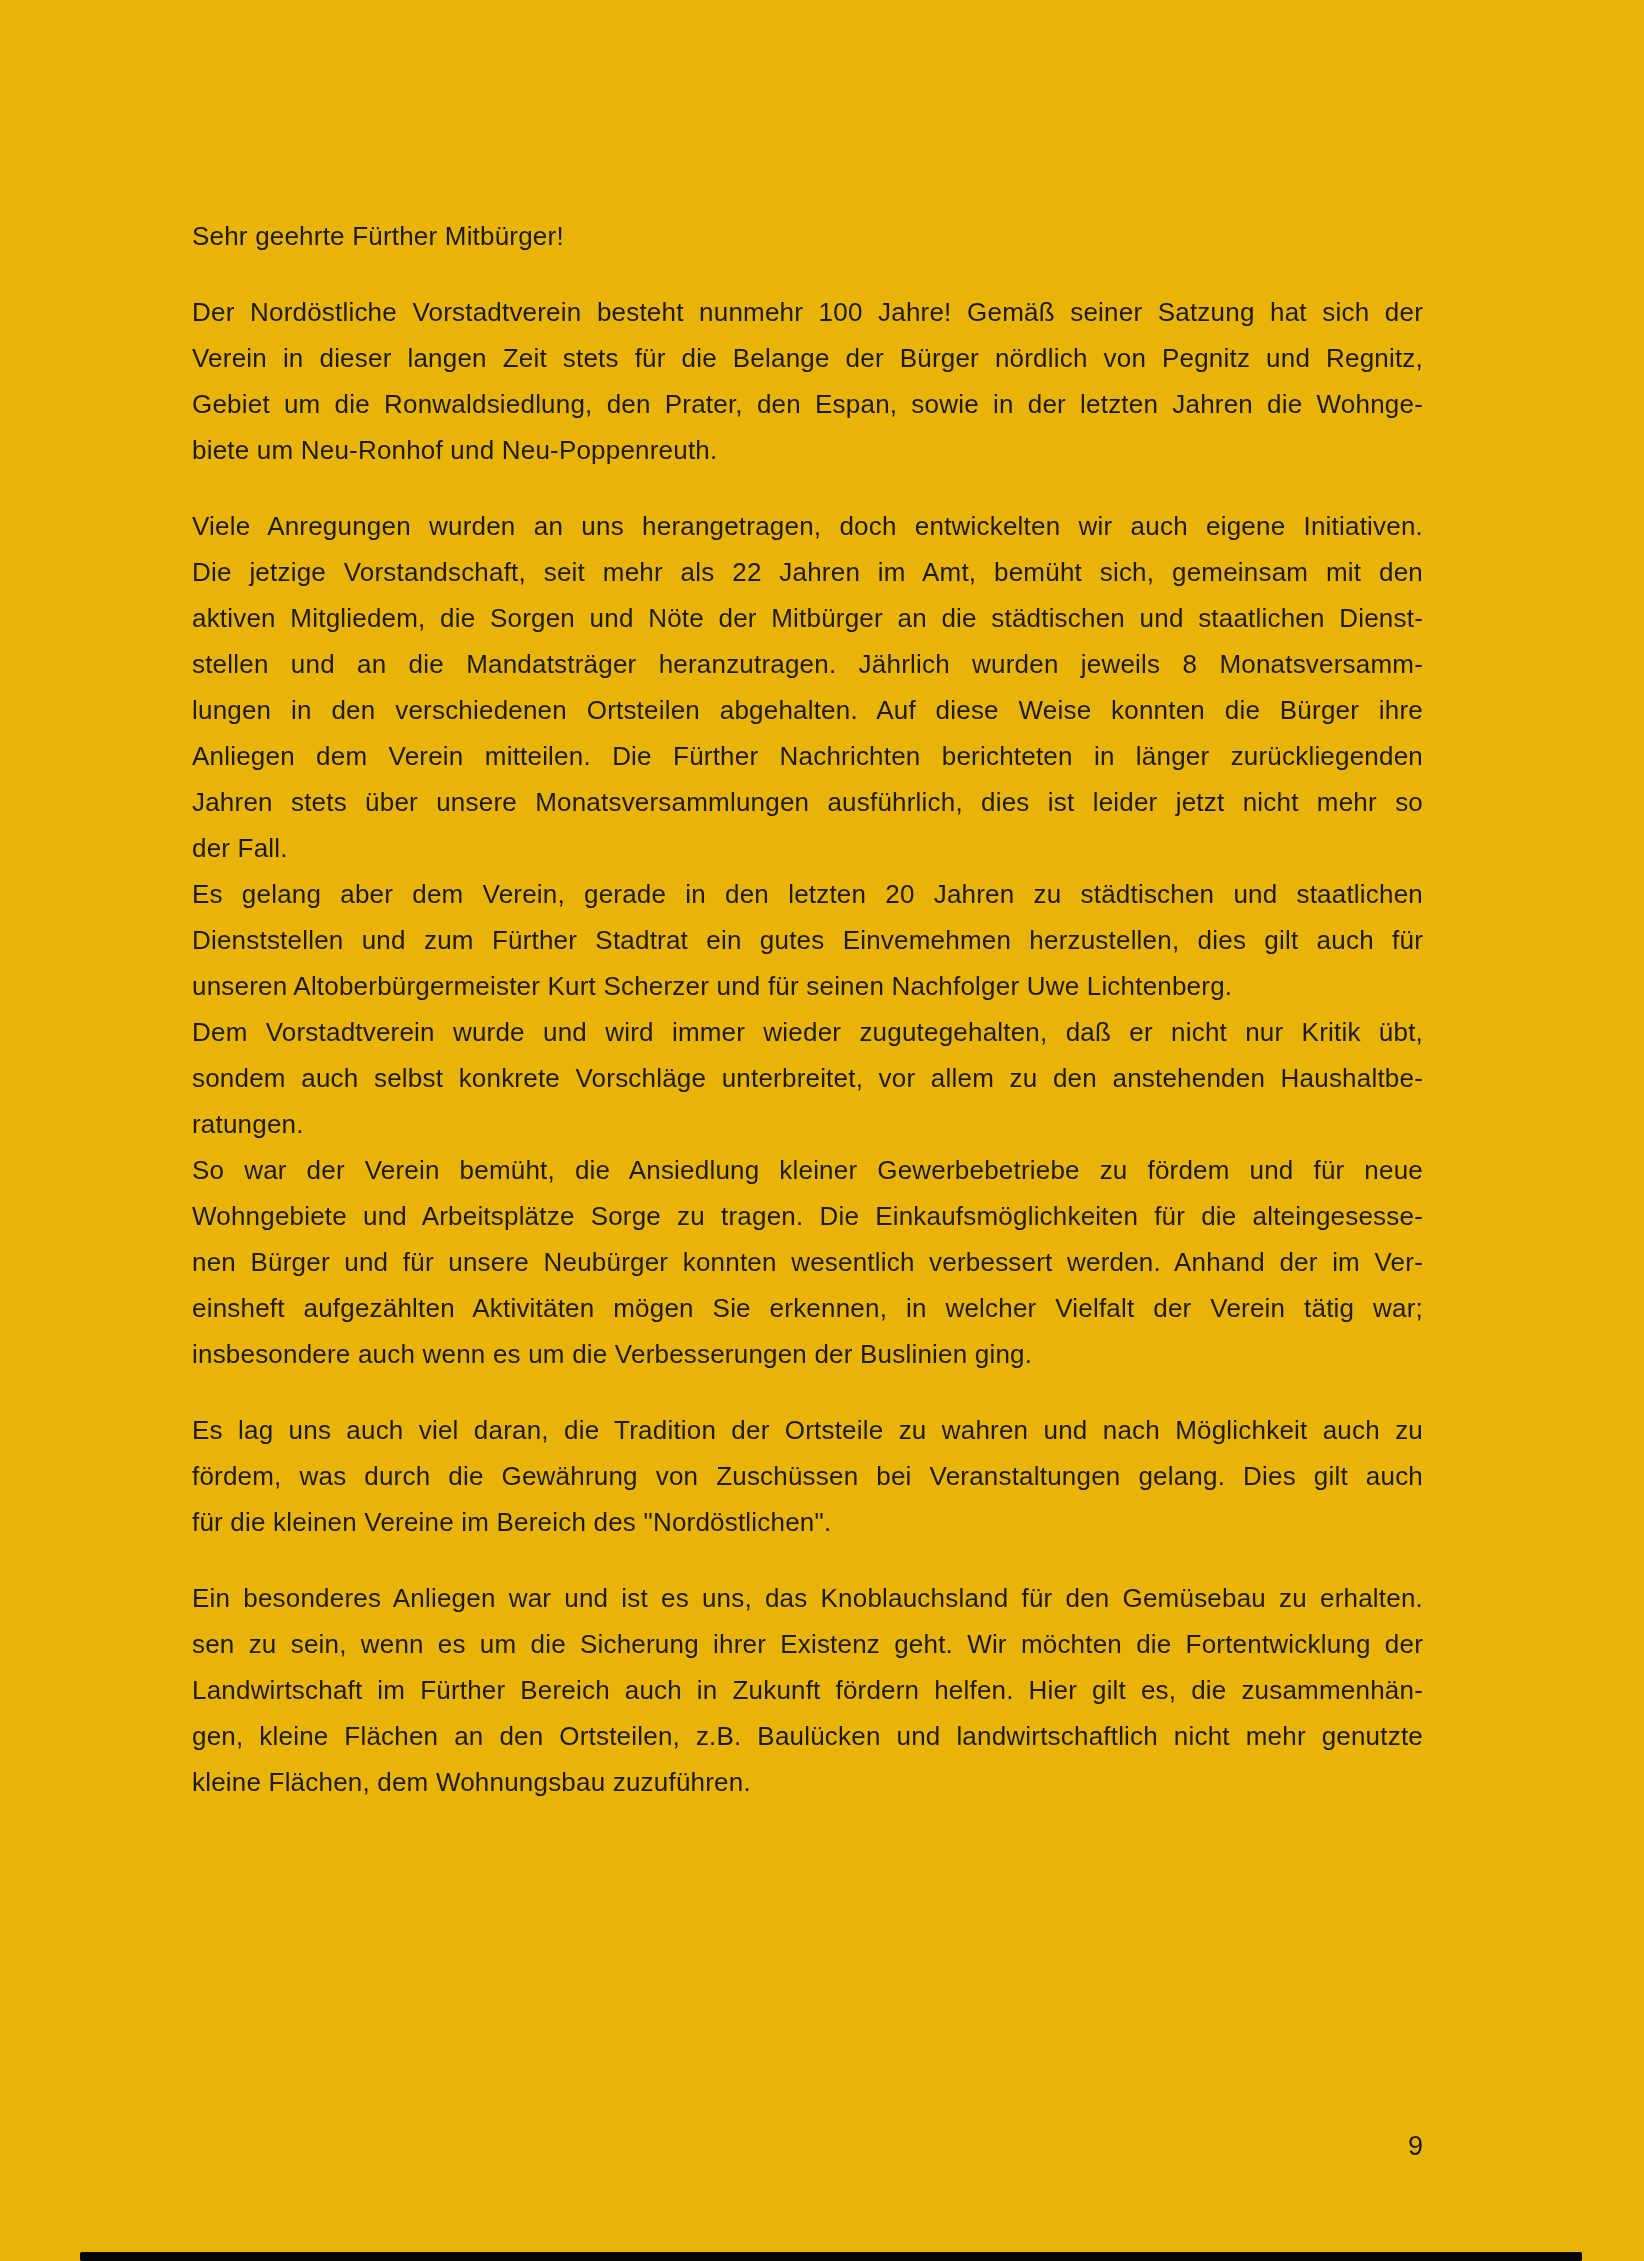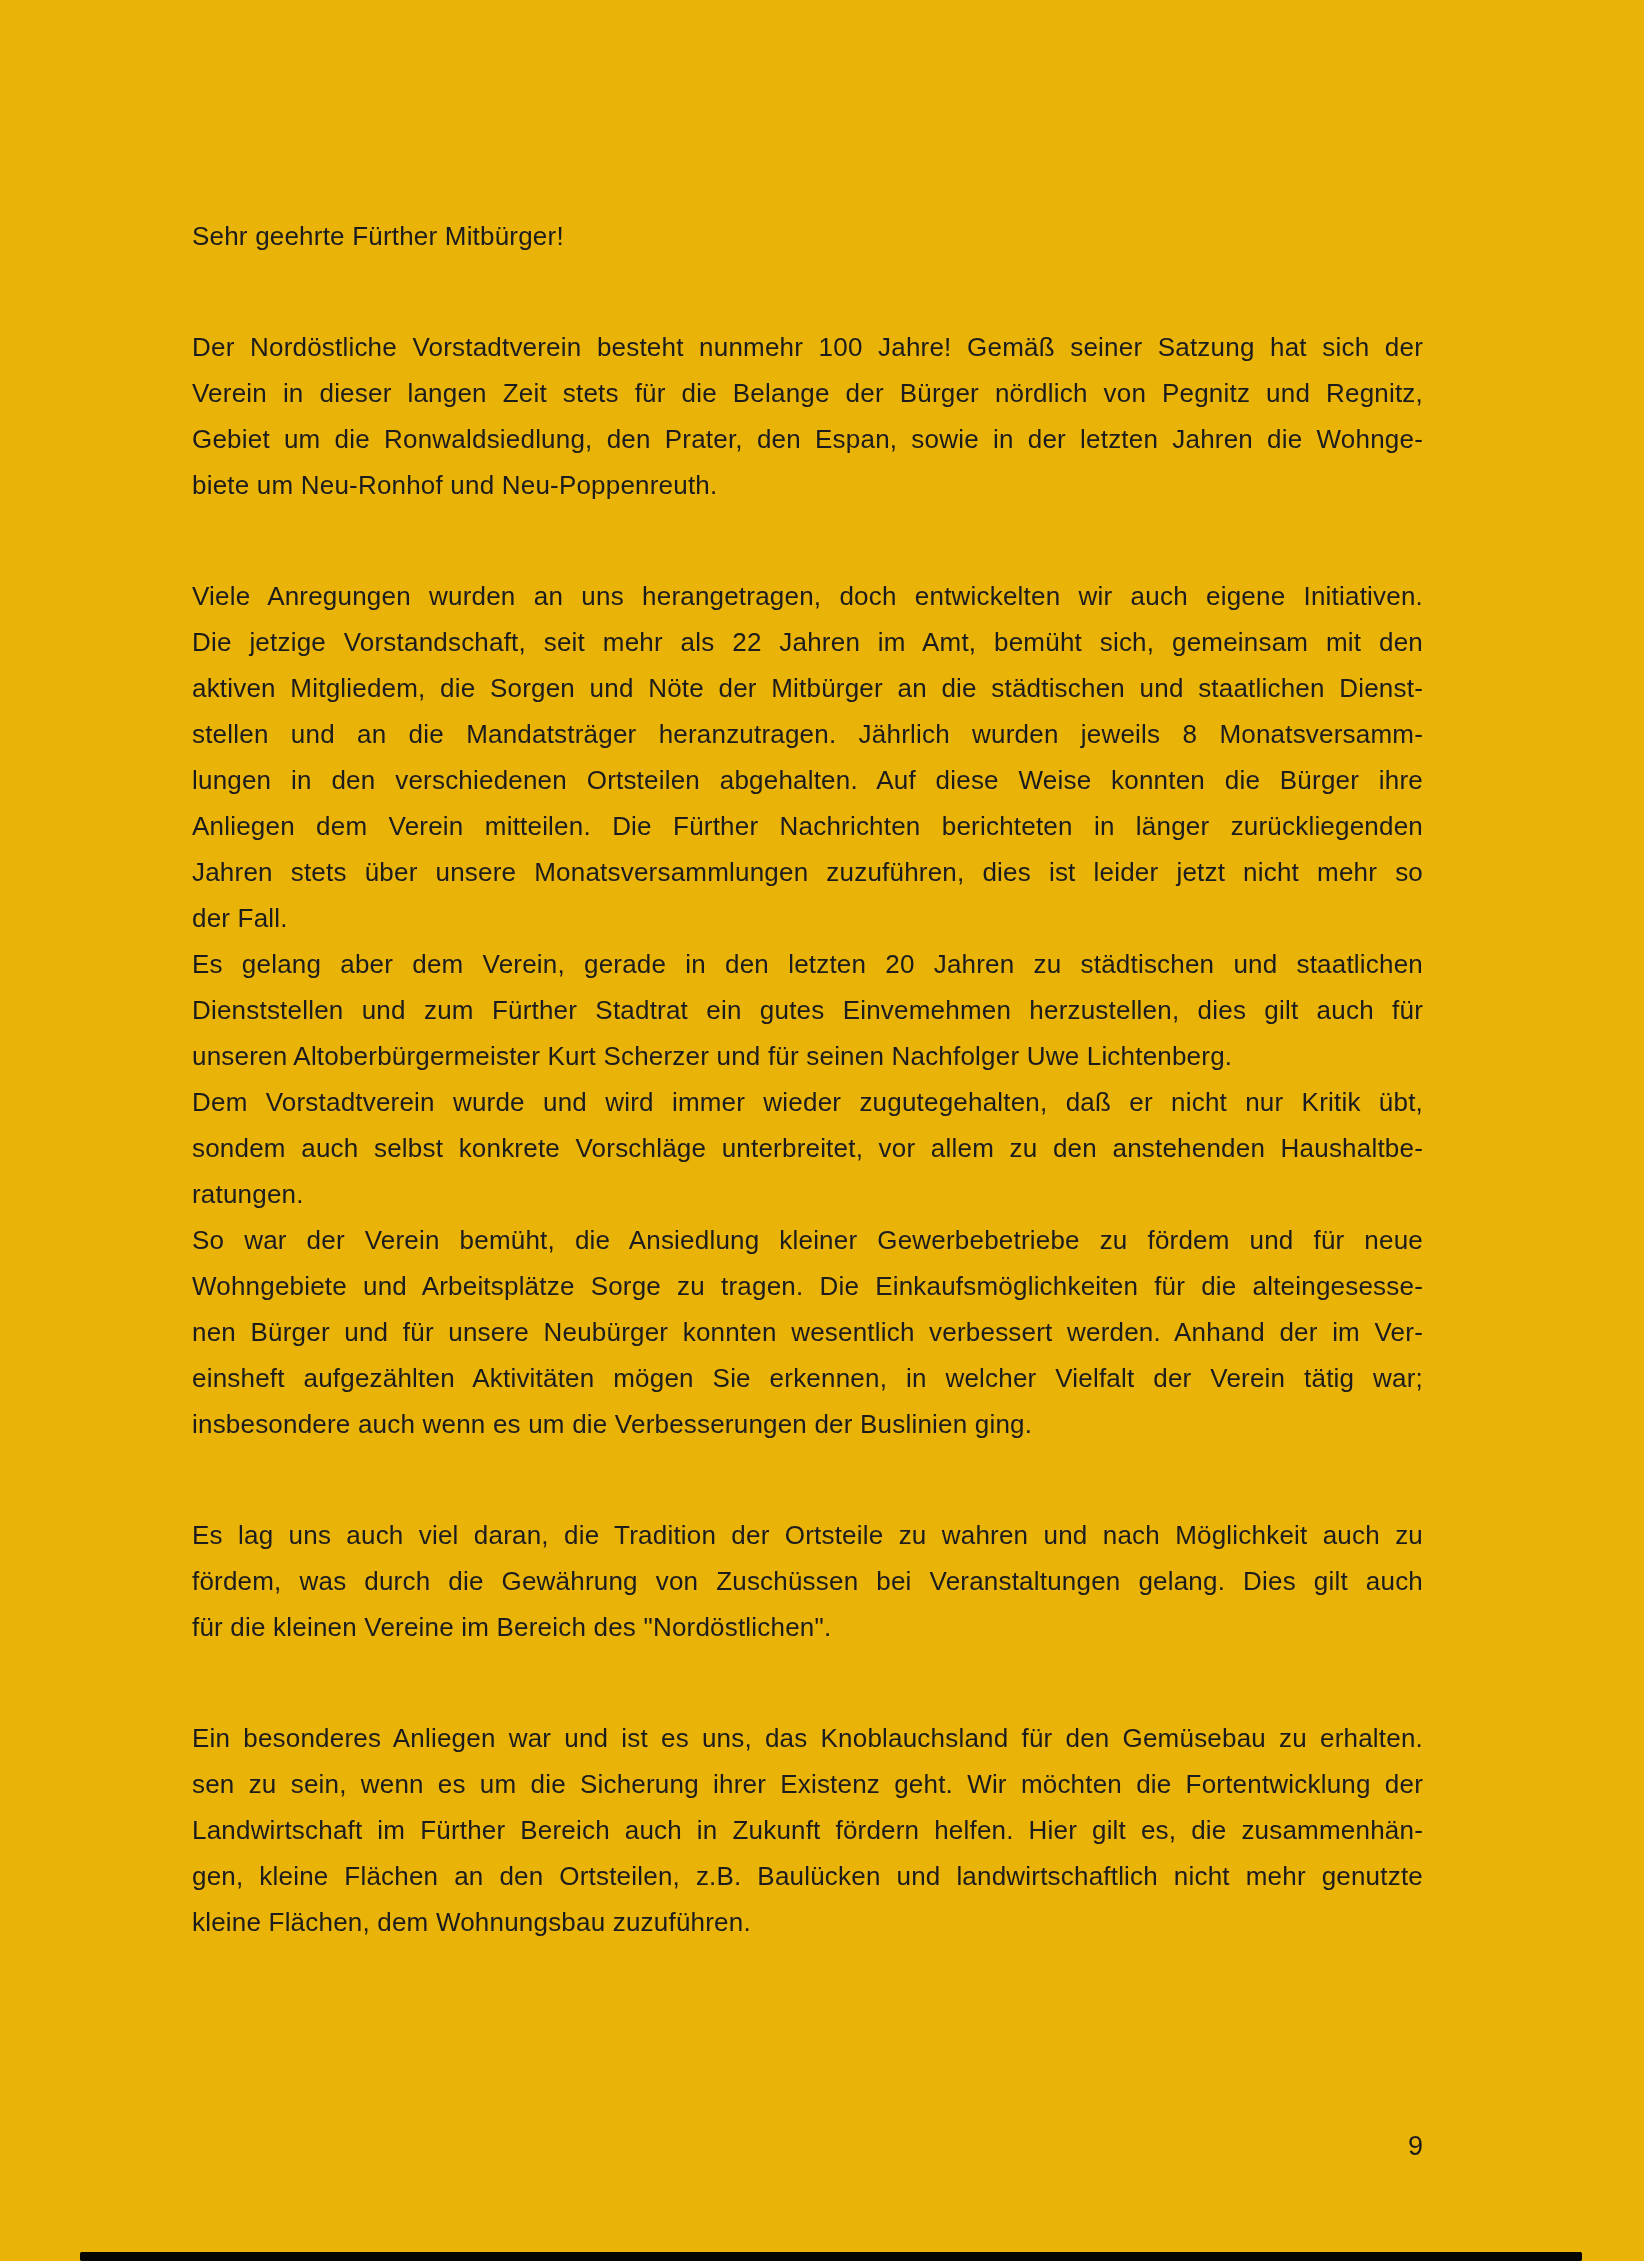--- a/index.html
+++ b/index.html
@@ -23,21 +23,21 @@
     top: 213px;
     width: 1231px;
     font-size: 26px;
     line-height: 46px;
     letter-spacing: 0.2px;
   }
   .block {
     margin: 0;
   }
   .block.gap {
-    margin-top: 65px;
+    margin-top: 30px;
   }
   .line {
     text-align: justify;
     text-align-last: justify;
     text-justify: inter-word;
     white-space: normal;
   }
   .line.last {
     text-align: left;
     text-align-last: left;
@@ -75,21 +75,21 @@
         <div class="line">Gebiet um die Ronwaldsiedlung, den Prater, den Espan, sowie in der letzten Jahren die Wohnge-</div>
         <div class="line last">biete um Neu-Ronhof und Neu-Poppenreuth.</div>
       </div>
       <div class="block gap">
         <div class="line">Viele Anregungen wurden an uns herangetragen, doch entwickelten wir auch eigene Initiativen.</div>
         <div class="line">Die jetzige Vorstandschaft, seit mehr als 22 Jahren im Amt, bemüht sich, gemeinsam mit den</div>
         <div class="line">aktiven Mitgliedem, die Sorgen und Nöte der Mitbürger an die städtischen und staatlichen Dienst-</div>
         <div class="line">stellen und an die Mandatsträger heranzutragen. Jährlich wurden jeweils 8 Monatsversamm-</div>
         <div class="line">lungen in den verschiedenen Ortsteilen abgehalten. Auf diese Weise konnten die Bürger ihre</div>
         <div class="line">Anliegen dem Verein mitteilen. Die Fürther Nachrichten berichteten in länger zurückliegenden</div>
-        <div class="line">Jahren stets über unsere Monatsversammlungen zuzuführen, dies ist leider jetzt nicht mehr so</div>
+        <div class="line">Jahren stets über unsere Monatsversammlungen ausführlich, dies ist leider jetzt nicht mehr so</div>
         <div class="line last">der Fall.</div>
       </div>
       <div class="block">
         <div class="line">Es gelang aber dem Verein, gerade in den letzten 20 Jahren zu städtischen und staatlichen</div>
         <div class="line">Dienststellen und zum Fürther Stadtrat ein gutes Einvemehmen herzustellen, dies gilt auch für</div>
         <div class="line last">unseren Altoberbürgermeister Kurt Scherzer und für seinen Nachfolger Uwe Lichtenberg.</div>
       </div>
       <div class="block">
         <div class="line">Dem Vorstadtverein wurde und wird immer wieder zugutegehalten, daß er nicht nur Kritik übt,</div>
         <div class="line">sondem auch selbst konkrete Vorschläge unterbreitet, vor allem zu den anstehenden Haushaltbe-</div>

